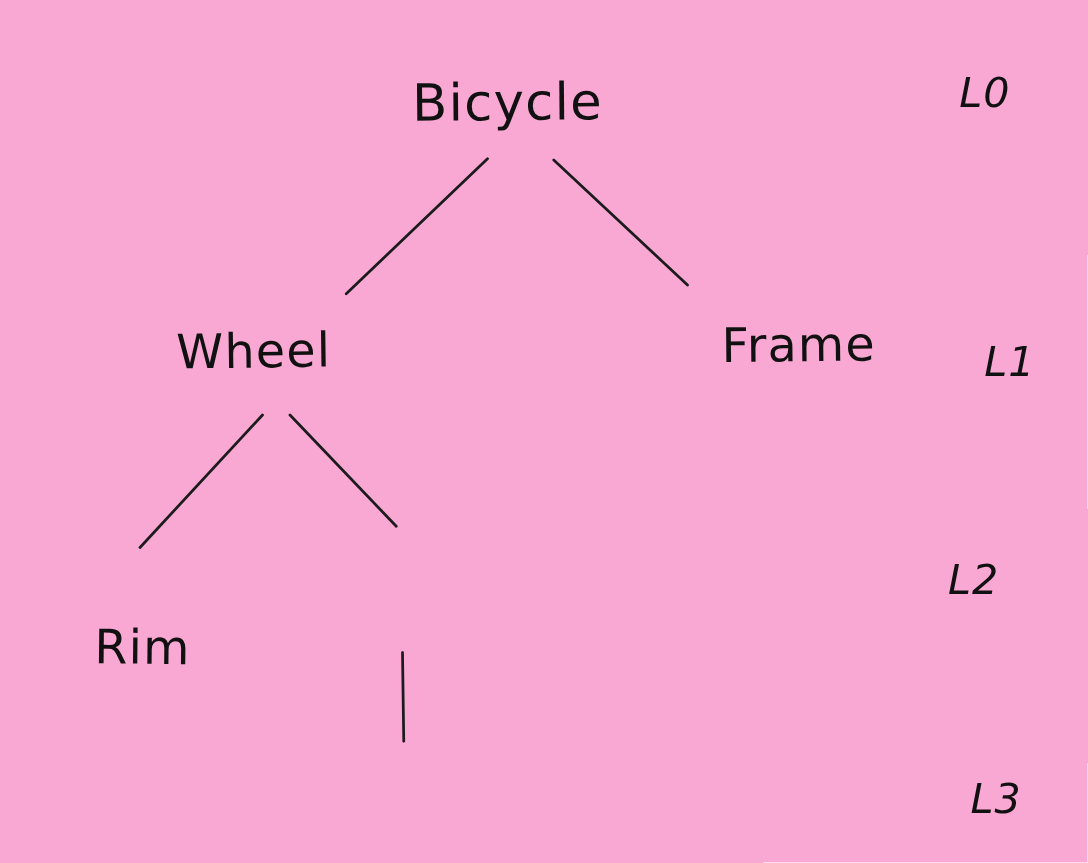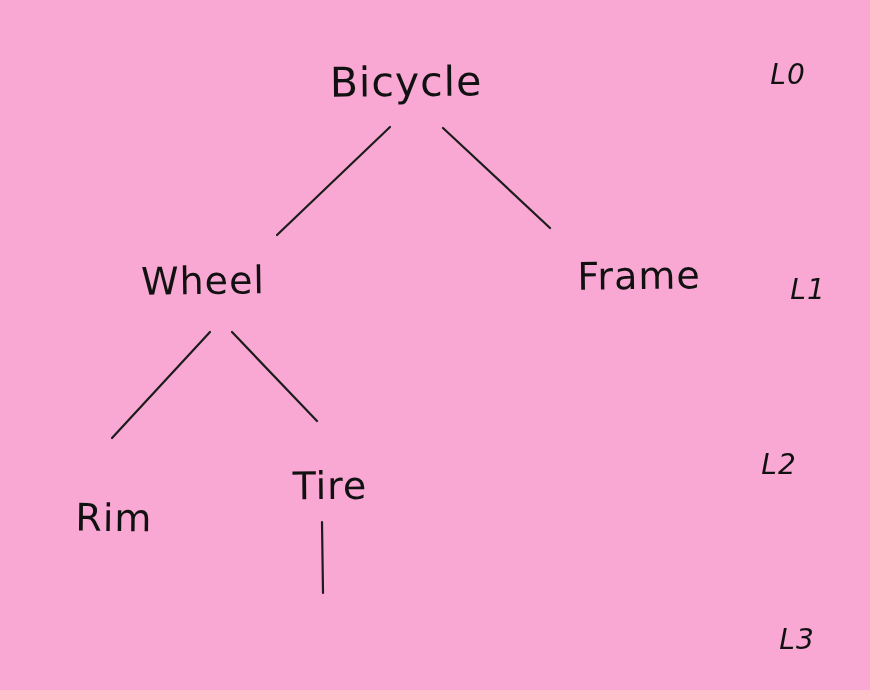--- a/index.html
+++ b/index.html
@@ -33,21 +33,21 @@
     white-space: nowrap;
     transform: translate(-50%, -50%);
     user-select: none;
   }
   .node {
     font-size: 38px;
     font-weight: 500;
     letter-spacing: 1px;
   }
   .level-label {
-    font-size: 28px;
+    font-size: 33px;
     font-style: italic;
     font-weight: 500;
     letter-spacing: 1px;
   }
   
   #n-bicycle { left: 406px; top: 82px;  font-size: 41px; transform: translate(-50%,-50%) rotate(-0.5deg); }
   #n-wheel   { left: 203px; top: 281px; transform: translate(-50%,-50%) rotate(-0.8deg); }
   #n-frame   { left: 639px; top: 276px; transform: translate(-50%,-50%) rotate(-0.6deg); }
   #n-rim     { left: 114px; top: 486px; transform: translate(-50%,-50%) rotate(0.6deg); margin-top: 32px; }
   #n-tire    { left: 330px; top: 486px; transform: translate(-50%,-50%) rotate(-0.5deg); }
@@ -68,20 +68,19 @@
     <line x1="443" y1="128" x2="550" y2="228"></line>
     <line x1="210" y1="332" x2="112" y2="438"></line>
     <line x1="232" y1="332" x2="317" y2="421"></line>
     <line x1="322" y1="522" x2="323" y2="593"></line>
   </svg>
 
   <span id="n-bicycle" class="node">Bicycle</span>
   <span id="n-wheel" class="node">Wheel</span>
   <span id="n-frame" class="node">Frame</span>
   <span id="n-rim" class="node">Rim</span>
-  <span id="n-tire" class="node">Tire</span>
 
   <span id="l-0" class="level-label">L0</span>
   <span id="l-1" class="level-label">L1</span>
   <span id="l-2" class="level-label">L2</span>
   <span id="l-3" class="level-label">L3</span>
 
 </div>
 
 </body></html>

